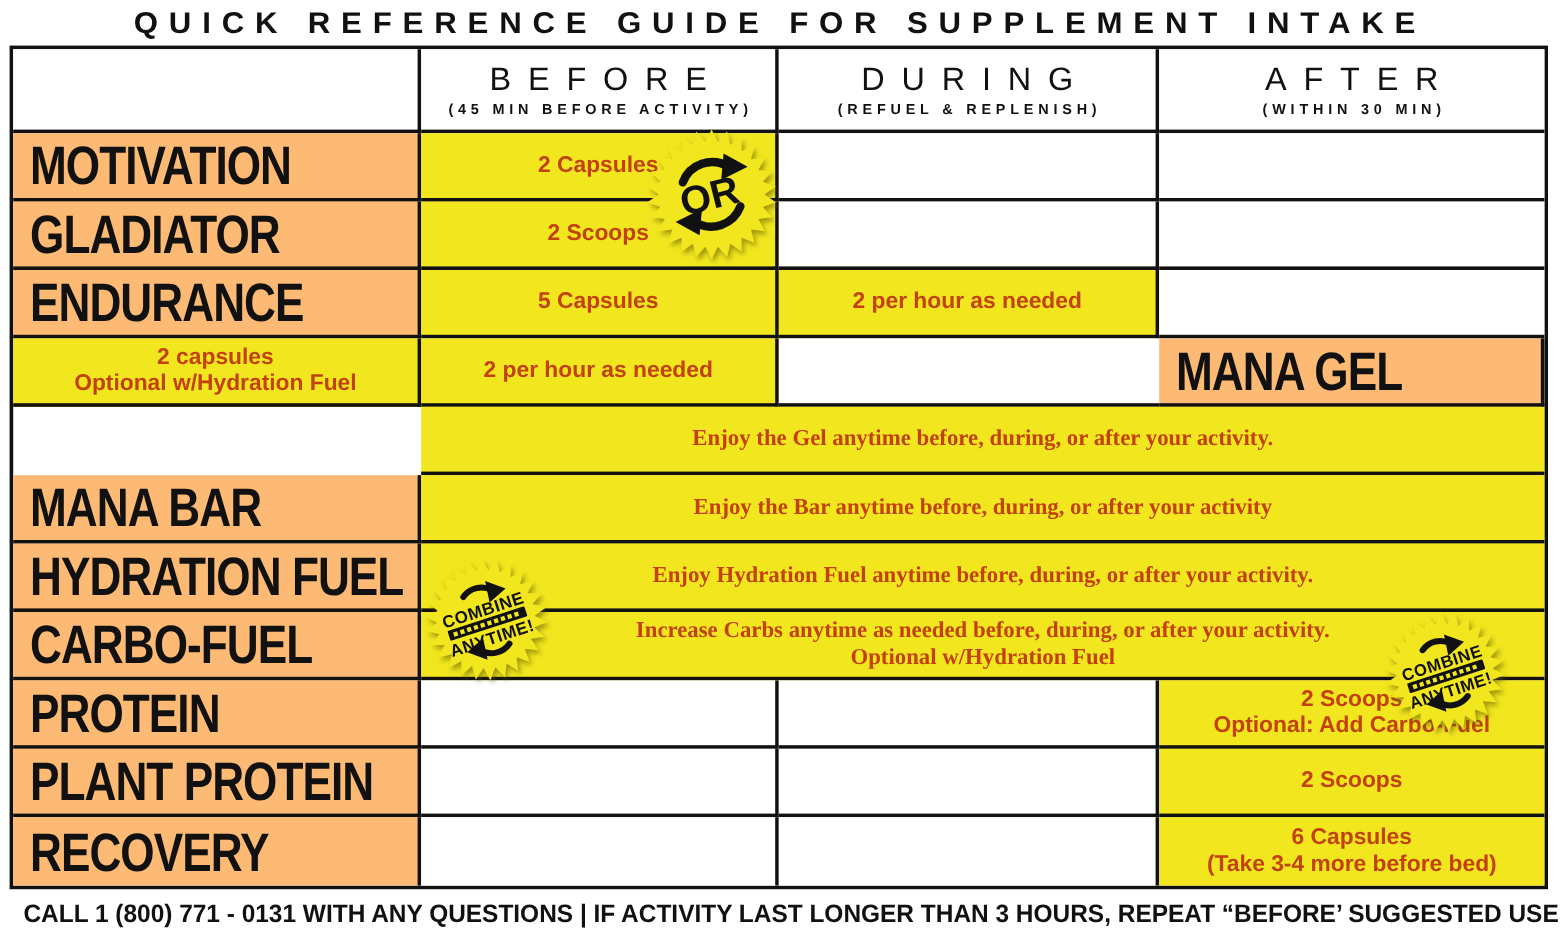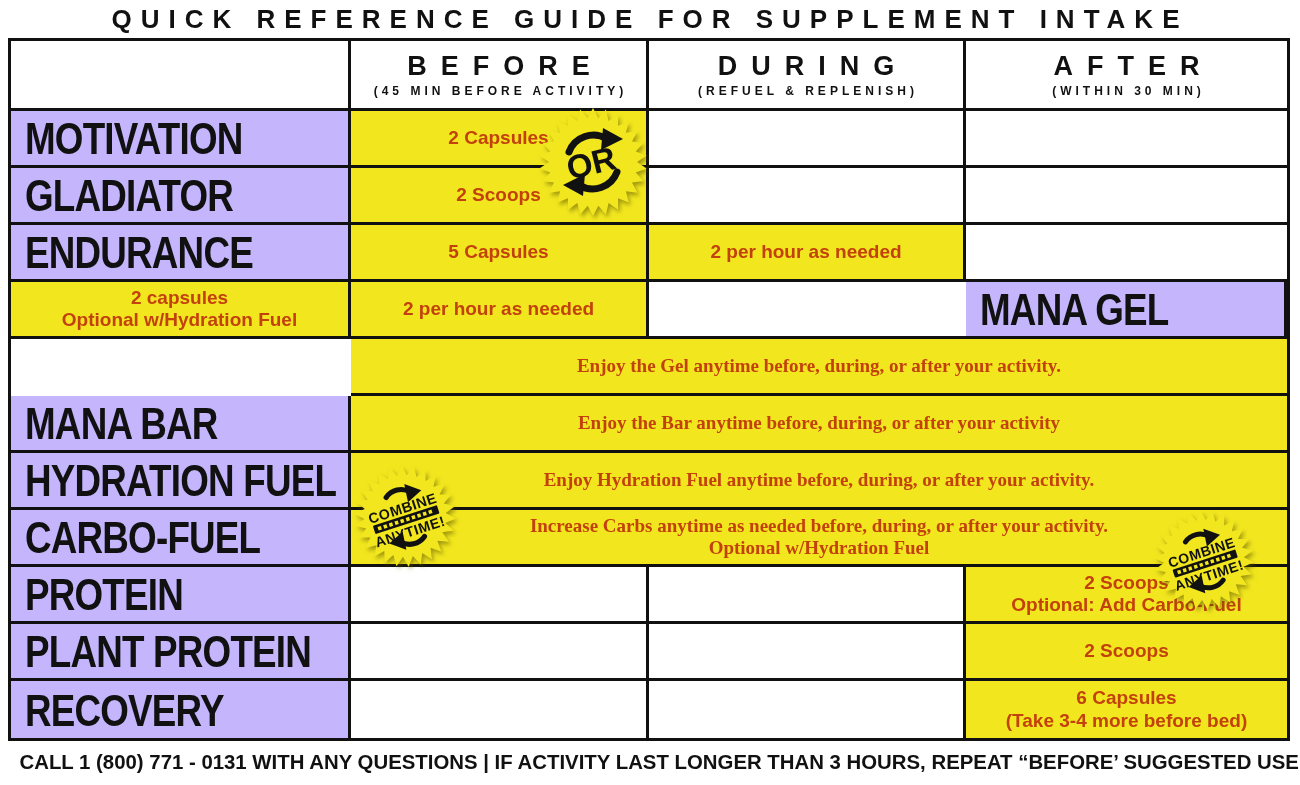--- a/index.html
+++ b/index.html
@@ -17,23 +17,23 @@
     grid-template-columns:340px 298px 317px 321px;
     grid-template-rows:70px repeat(11,57px);
     border:3px solid #111;
     background:#fff;
   }
   .tbl>div{border-right:3px solid #111;border-bottom:3px solid #111;box-sizing:border-box;}
   .tbl>div.ce{border-right:none;}
   .tbl>div.be{border-bottom:none;}
   .corner{background:#fff;}
   .head{display:flex;flex-direction:column;align-items:center;justify-content:center;background:#fff;}
-  .head-label{font-size:27px;font-weight:700;letter-spacing:14px;text-indent:14px;white-space:nowrap;}
+  .head-label{font-size:27px;font-weight:400;letter-spacing:14px;text-indent:14px;white-space:nowrap;}
   .head-sub{font-size:12px;font-weight:700;letter-spacing:4px;text-indent:4px;margin-top:2px;white-space:nowrap;}
-  .label-cell{display:flex;align-items:center;background:#c4b5fd;padding-left:14px;overflow:hidden;}
+  .label-cell{display:flex;align-items:center;background:#fdba74;padding-left:14px;overflow:hidden;}
   .label-text{font-weight:700;font-size:46px;letter-spacing:-1px;white-space:nowrap;
     transform:scale(.8,.98);transform-origin:0 52%;}
   .cell{
     display:flex;align-items:center;justify-content:center;text-align:center;
     font-size:19px;font-weight:700;line-height:1.18;color:#c2410c;
     white-space:pre-line;padding:2px 10px;background:#fff;
   }
   .hl{background:var(--hl,#f2e71e);}
   .span-cell{grid-column:2 / span 3;font-family:Liberation Serif, serif;}
   .footer{

